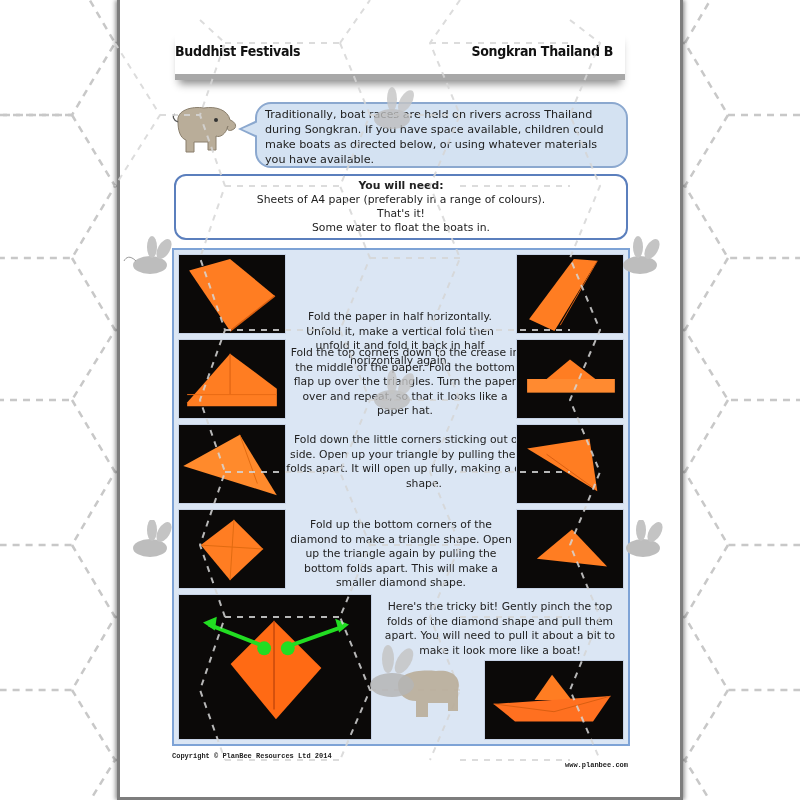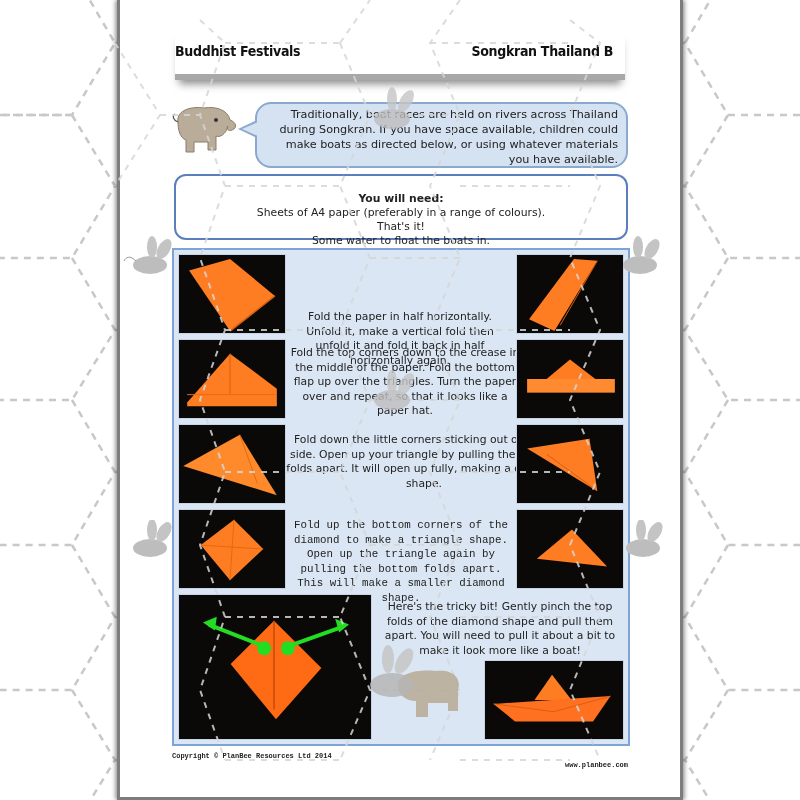--- a/index.html
+++ b/index.html
@@ -28,36 +28,36 @@
     font-family: "DejaVu Sans Condensed", "DejaVu Sans", sans-serif;
     font-weight: bold; font-size: 14px; color: #111; letter-spacing: -0.3px;
   }
   .header-banner .left { left: 0; }
   .header-banner .right { right: 12px; }
 
   .mascot-top { position: absolute; left: 170px; top: 100px; width: 70px; height: 60px; z-index: 3; }
   .speech {
     position: absolute; left: 255px; top: 102px; width: 373px; height: 66px;
     background: #d4e2f2; border: 2px solid #8ba8cf; border-radius: 16px;
-    z-index: 3; text-align: right; font-size: 11.2px; line-height: 15px; color: #222;
+    z-index: 3; text-align: left; font-size: 11.2px; line-height: 15px; color: #222;
     padding: 3px 8px;
   }
   .speech-tail {
     position: absolute; left: 238px; top: 120px; width: 0; height: 0; z-index: 4;
     border-top: 9px solid transparent; border-bottom: 9px solid transparent; border-right: 19px solid #8ba8cf;
   }
   .speech-tail-inner {
     position: absolute; left: 242px; top: 122px; width: 0; height: 0; z-index: 4;
     border-top: 7px solid transparent; border-bottom: 7px solid transparent; border-right: 16px solid #d4e2f2;
   }
 
   .need-box {
     position: absolute; left: 174px; top: 174px; width: 454px; height: 66px;
     border: 2.5px solid #5b7fbd; border-radius: 12px; background: #ffffff;
-    z-index: 3; text-align: center; font-size: 10.8px; line-height: 14px; color: #222; padding-top: 16px;
+    z-index: 3; text-align: center; font-size: 10.8px; line-height: 14px; color: #222; padding-top: 3px;
   }
   .need-box .title { font-weight: bold; }
 
   .steps-panel {
     position: absolute; left: 172px; top: 248px; width: 458px; height: 498px;
     background: #dbe6f4; border: 2px solid #7ea3d6; z-index: 3;
   }
   .step-text {
     position: absolute; text-align: center; font-size: 10.8px; line-height: 14.5px; color: #222;
   }
@@ -182,21 +182,21 @@
       </svg>
   </div>
 
   <div class="photo" style="left:4px; top:259px; width:108px; height:80px;">
     <svg viewBox="0 0 108 80">
         <polygon points="22,36 56,10 86,40 52,72" fill="#ff7d22"></polygon>
         <polyline points="56,10 52,72" stroke="#e06a10" stroke-width="1" fill="none"></polyline>
         <polyline points="22,36 86,40" stroke="#e06a10" stroke-width="1" fill="none"></polyline>
       </svg>
   </div>
-  <div class="step-text" style="left:112px; top:268px; width:230px;font-family:Liberation Mono, monospace;">Fold up the bottom corners of the diamond to make a triangle shape. Open up the triangle again by pulling the bottom folds apart. This will make a smaller diamond shape.</div>
+  <div class="step-text" style="left:112px; top:268px; width:230px;">Fold up the bottom corners of the diamond to make a triangle shape. Open up the triangle again by pulling the bottom folds apart. This will make a smaller diamond shape.</div>
   <div class="photo" style="left:342px; top:259px; width:108px; height:80px;">
     <svg viewBox="0 0 108 80">
         <polygon points="20,50 56,20 92,58" fill="#ff7d22"></polygon>
       </svg>
   </div>
 
   <div class="photo" style="left:4px; top:344px; width:194px; height:146px;">
     <svg viewBox="0 0 194 146">
       <polygon points="52,70 96,26 144,74 98,126" fill="#ff6a14"></polygon>
       <polyline points="96,26 96,116" stroke="#b8400a" stroke-width="1.2" fill="none"></polyline>

